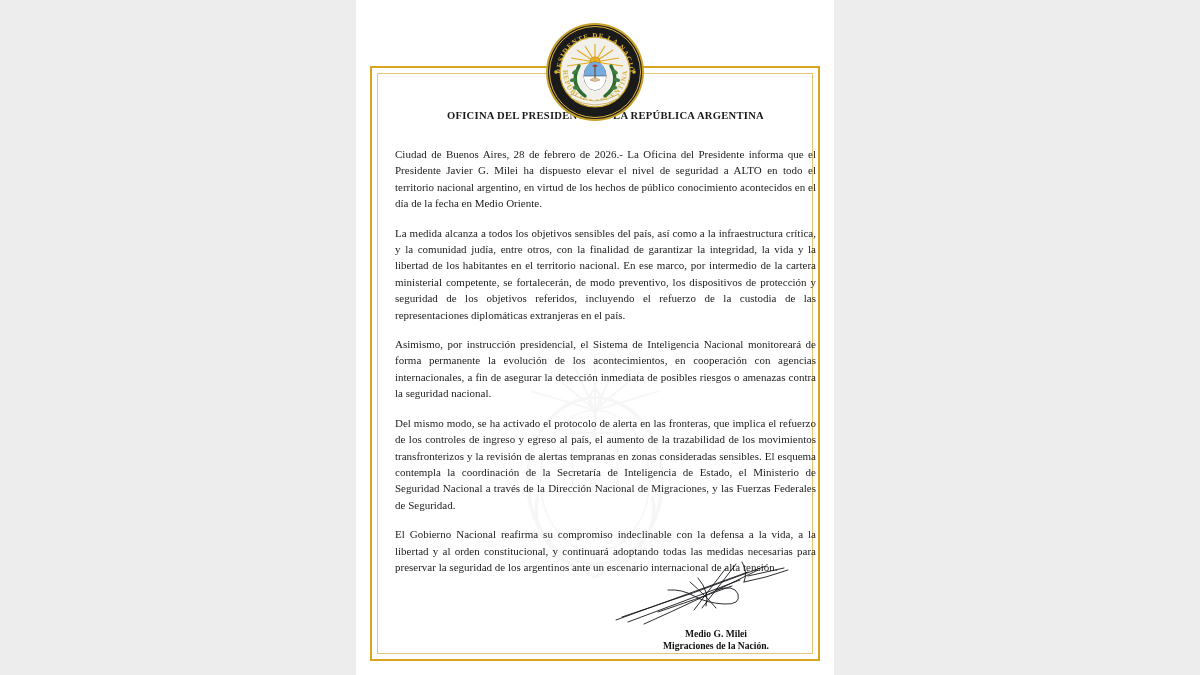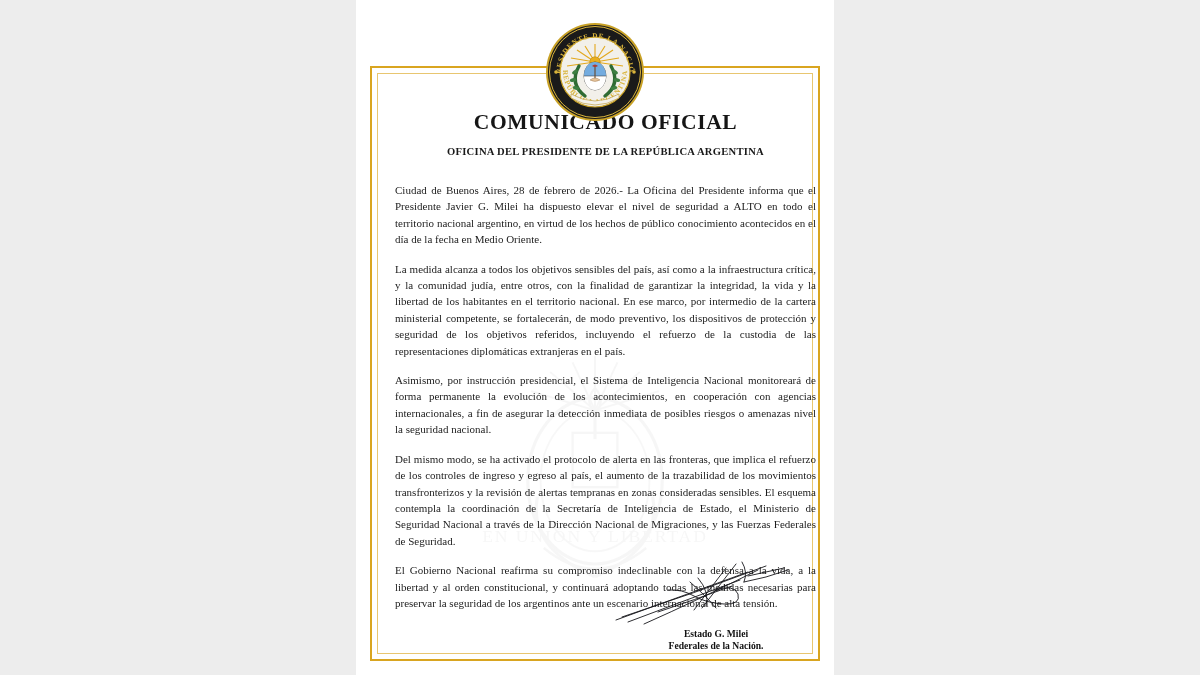--- a/index.html
+++ b/index.html
@@ -234,26 +234,25 @@
 
         <path d="M50 58 L50 44" stroke="#6b4a2a" stroke-width="1.1"></path>
         <path d="M47 44 q3 -3 6 0 q-3 2 -6 0" fill="#b03a2e"></path>
         <path d="M45 58 q5 -4 10 0 q-5 3 -10 0" fill="#e8c49a" stroke="#8a6a44" stroke-width="0.4"></path>
 
         <path d="M26 72 Q50 86 74 72 L74 76 Q50 90 26 76 Z" fill="#f2f0ea" stroke="#b9932c" stroke-width="0.6"></path>
       </svg>
     </div>
 
     <div class="content">
-      <h1 class="doc-title">COMUNICADO OFICIAL</h1>
       <div class="doc-subtitle">OFICINA DEL PRESIDENTE DE LA REPÚBLICA ARGENTINA</div>
 
       <p class="para">Ciudad de Buenos Aires, 28 de febrero de 2026.- La Oficina del Presidente informa que el Presidente Javier G. Milei ha dispuesto elevar el nivel de seguridad a ALTO en todo el territorio nacional argentino, en virtud de los hechos de público conocimiento acontecidos en el día de la fecha en Medio Oriente.</p>
       <p class="para">La medida alcanza a todos los objetivos sensibles del país, así como a la infraestructura crítica, y la comunidad judía, entre otros, con la finalidad de garantizar la integridad, la vida y la libertad de los habitantes en el territorio nacional. En ese marco, por intermedio de la cartera ministerial competente, se fortalecerán, de modo preventivo, los dispositivos de protección y seguridad de los objetivos referidos, incluyendo el refuerzo de la custodia de las representaciones diplomáticas extranjeras en el país.</p>
-      <p class="para">Asimismo, por instrucción presidencial, el Sistema de Inteligencia Nacional monitoreará de forma permanente la evolución de los acontecimientos, en cooperación con agencias internacionales, a fin de asegurar la detección inmediata de posibles riesgos o amenazas nivel la seguridad nacional.</p>
+      <p class="para">Asimismo, por instrucción presidencial, el Sistema de Inteligencia Nacional monitoreará de forma permanente la evolución de los acontecimientos, en cooperación con agencias internacionales, a fin de asegurar la detección inmediata de posibles riesgos o amenazas contra la seguridad nacional.</p>
       <p class="para">Del mismo modo, se ha activado el protocolo de alerta en las fronteras, que implica el refuerzo de los controles de ingreso y egreso al país, el aumento de la trazabilidad de los movimientos transfronterizos y la revisión de alertas tempranas en zonas consideradas sensibles. El esquema contempla la coordinación de la Secretaría de Inteligencia de Estado, el Ministerio de Seguridad Nacional a través de la Dirección Nacional de Migraciones, y las Fuerzas Federales de Seguridad.</p>
       <p class="para">El Gobierno Nacional reafirma su compromiso indeclinable con la defensa a la vida, a la libertad y al orden constitucional, y continuará adoptando todas las medidas necesarias para preservar la seguridad de los argentinos ante un escenario internacional de alta tensión.</p>
     </div>
 
     <div class="signature-block">
       <div class="signature-mark">
         <svg viewBox="0 0 210 72">
           <g fill="none" stroke="#15151a" stroke-width="0.9" stroke-linecap="round">
             <path d="M18 60 L150 12"></path>
             <path d="M24 57 Q95 34 168 6"></path>
@@ -265,19 +264,19 @@
             <path d="M128 8 L96 50"></path>
             <path d="M138 4 L104 48"></path>
             <path d="M60 52 Q96 40 134 26"></path>
             <path d="M150 16 L186 8"></path>
             <path d="M146 22 Q168 18 190 10"></path>
             <path d="M144 2 Q150 12 146 22"></path>
           </g>
         </svg>
       </div>
       <div class="sig-names">
-        <div class="sig-name">Estado G. Milei</div>
-        <div class="sig-role">Federales de la Nación.</div>
+        <div class="sig-name">Medio G. Milei</div>
+        <div class="sig-role">Migraciones de la Nación.</div>
       </div>
     </div>
 
   </div>
 </div>
 
 </body></html>

